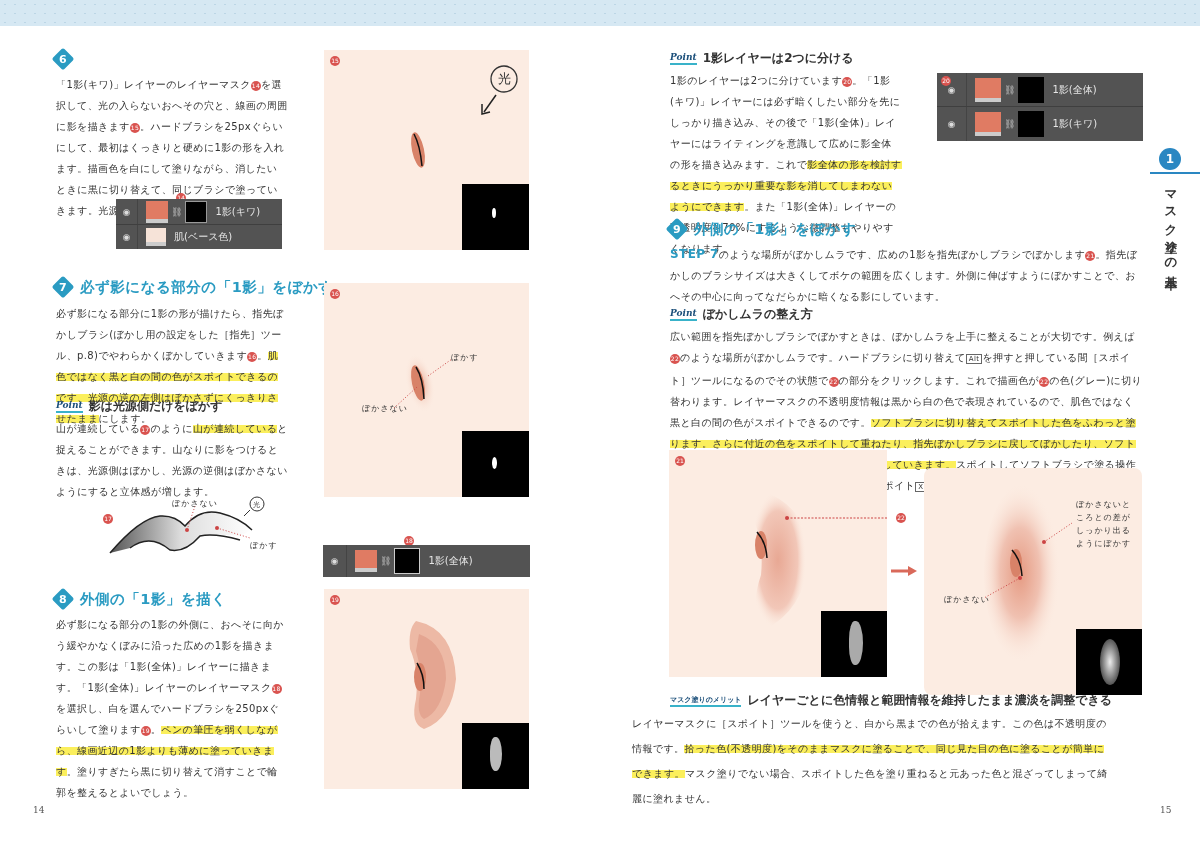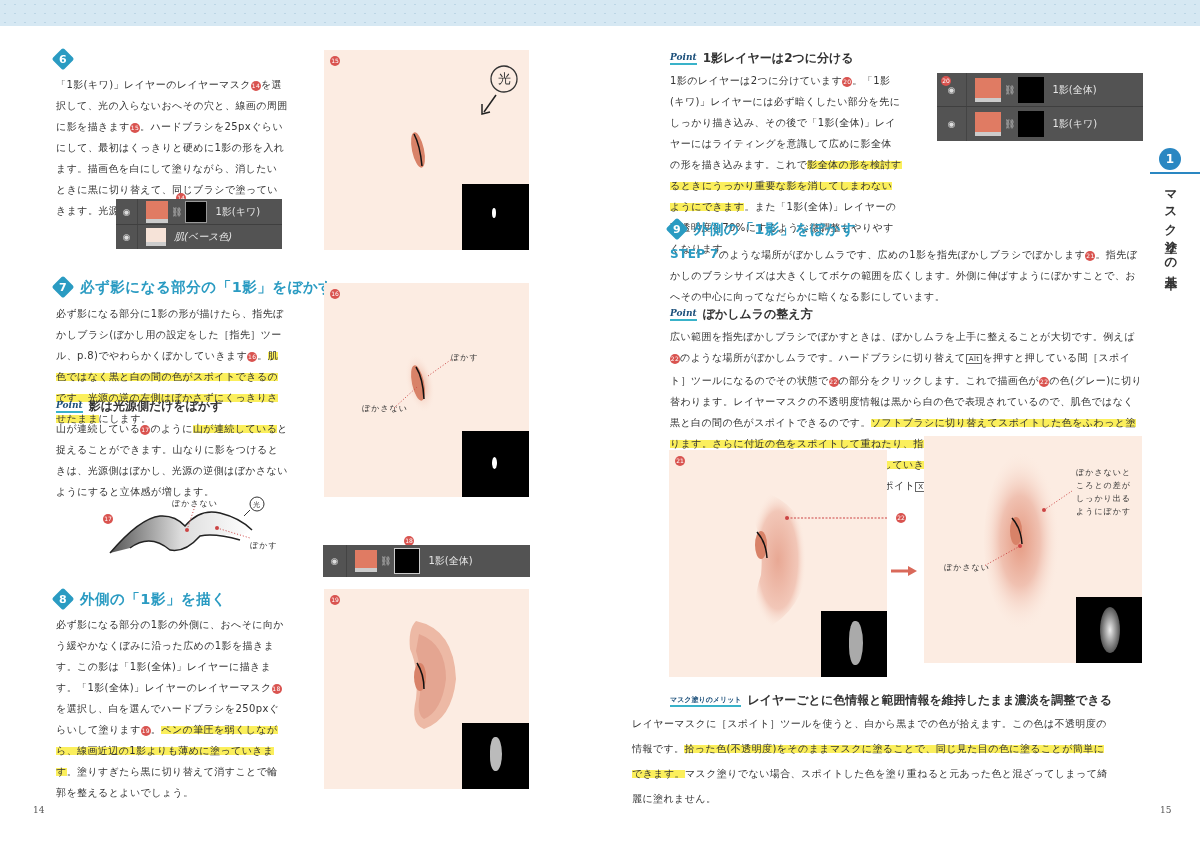--- a/index.html
+++ b/index.html
@@ -52,21 +52,21 @@
   <div class="lrow" style="height:26px;">
     <div class="eye">◉</div>
     <div class="thumb" style="background:#e07b63;"></div>
     <span class="chain">⛓</span>
     <div class="mthumb"></div>
     <span class="lname">1影(キワ)</span>
   </div>
   <div class="lrow" style="height:24px;border:none;">
     <div class="eye">◉</div>
     <div class="thumb" style="background:#f6e3d8;width:20px;height:18px;"></div>
-    <span class="lname" style="font-style:italic;">肌(ベース色)</span>
+    <span class="lname" style="">肌(ベース色)</span>
   </div>
 </div>
 
 <div class="abs h-step" style="left:52px;top:276px;">
   <div class="diamond">
       <span>7</span>
     </div>
   <span>必ず影になる部分の「1影」をぼかす</span>
 </div>
 <div class="abs para" style="left:56px;top:303px;width:232px;">
@@ -245,21 +245,21 @@
 </div>
 <span class="num abs" style="left:896px;top:513px;">22</span>
 
 <div class="abs" style="left:891px;top:561px;width:26px;height:8px;">
   <svg width="26" height="10">
       <line x1="0" y1="5" x2="18" y2="5" stroke="#d9695a" stroke-width="3"></line>
       <polygon points="17,0 26,5 17,10" fill="#d9695a"></polygon>
     </svg>
 </div>
 
-<div class="fig" style="left:924px;top:436px;width:218px;height:227px;">
+<div class="fig" style="left:924px;top:468px;width:218px;height:227px;border-radius:8px;">
   <svg class="abs" style="left:0;top:0;" width="218" height="227">
     <defs>
         <radialGradient id="bb2" cx="0.45" cy="0.5">
           <stop offset="0" stop-color="#e59a82"></stop>
           <stop offset="0.5" stop-color="#f0c1b1"></stop>
           <stop offset="1" stop-color="#fcece2" stop-opacity="0"></stop>
         </radialGradient>
       </defs>
     <ellipse cx="100" cy="105" rx="40" ry="90" fill="url(#bb2)"></ellipse>
     <ellipse cx="92" cy="95" rx="6" ry="14" fill="#d88268"></ellipse>

